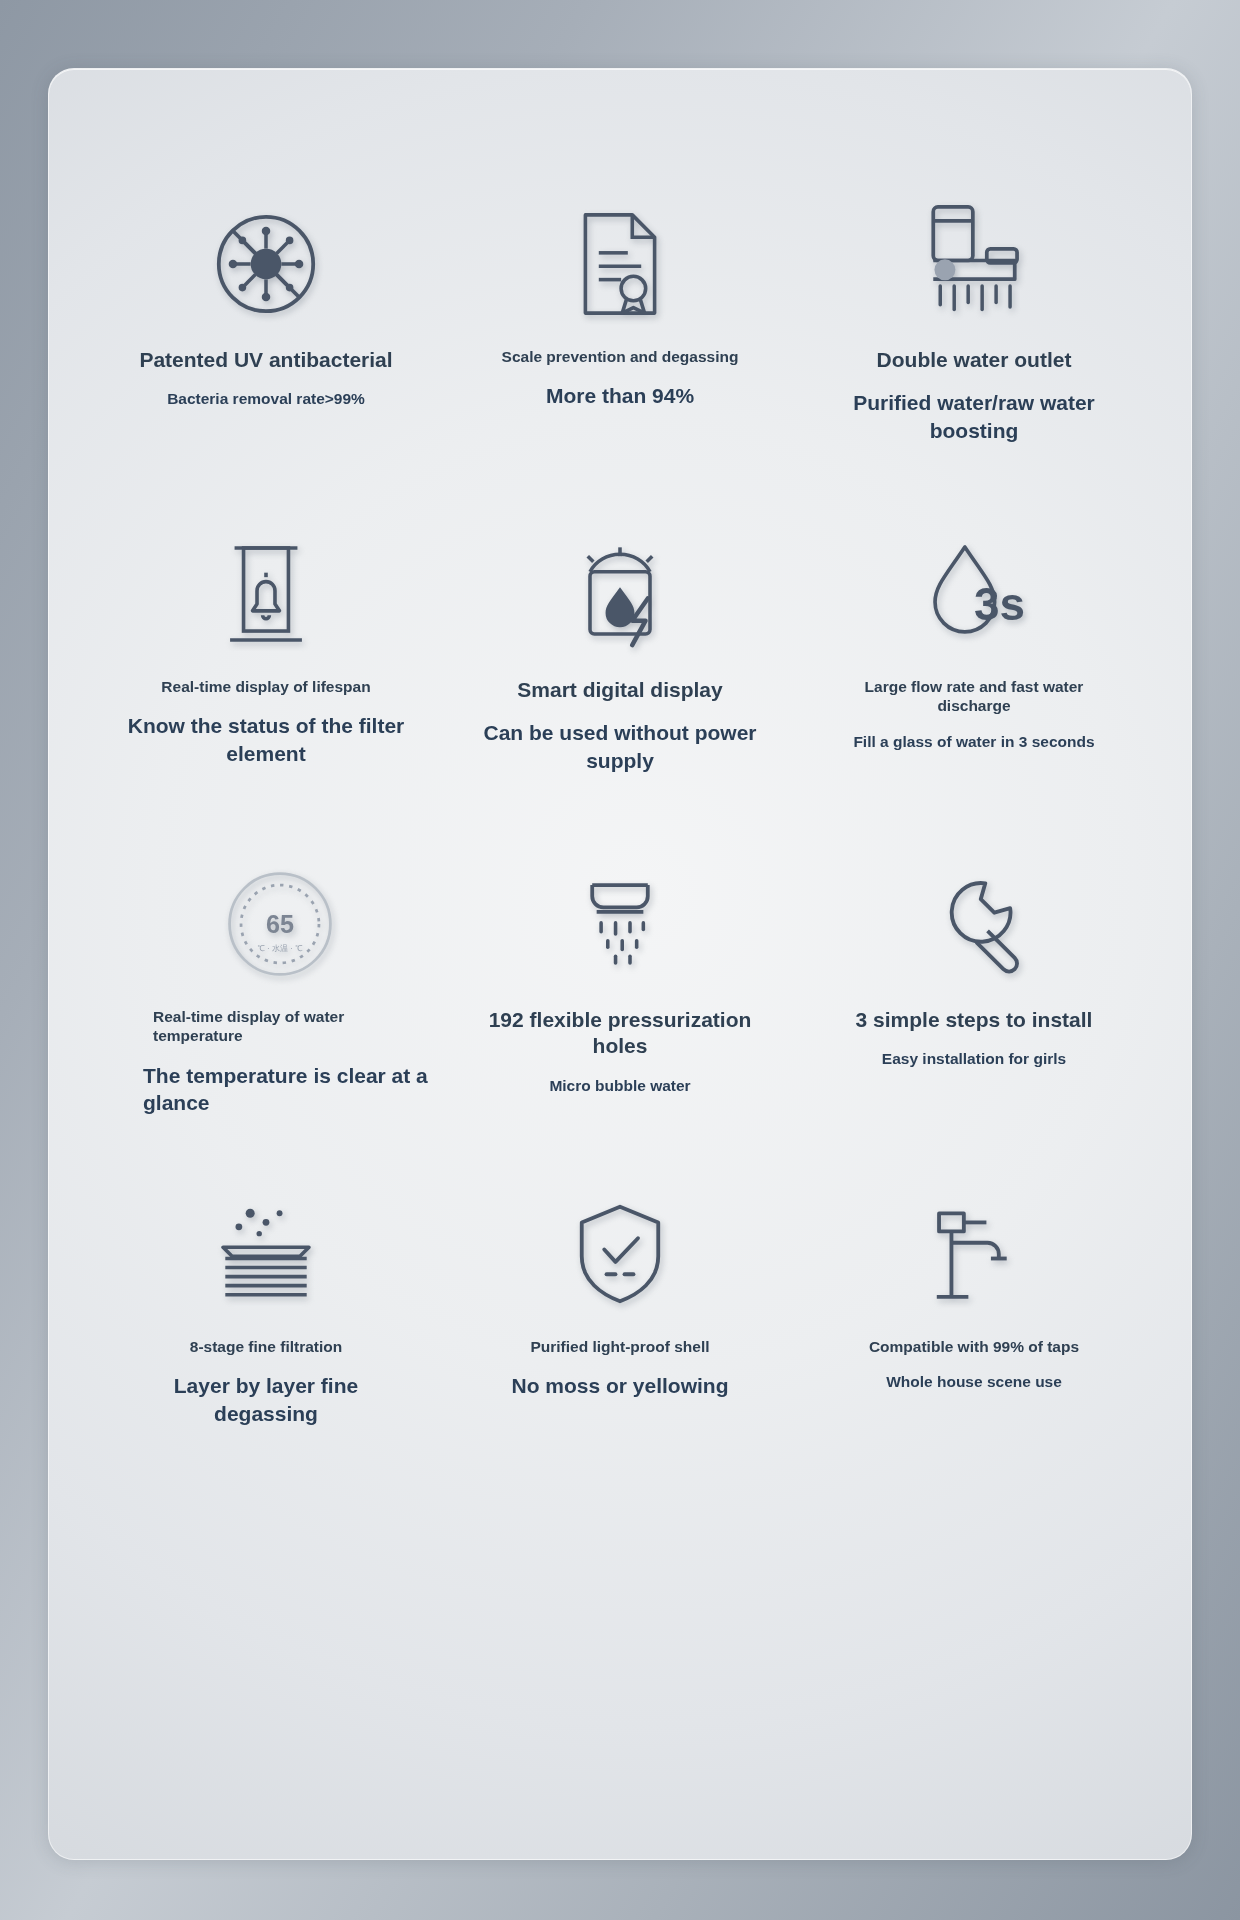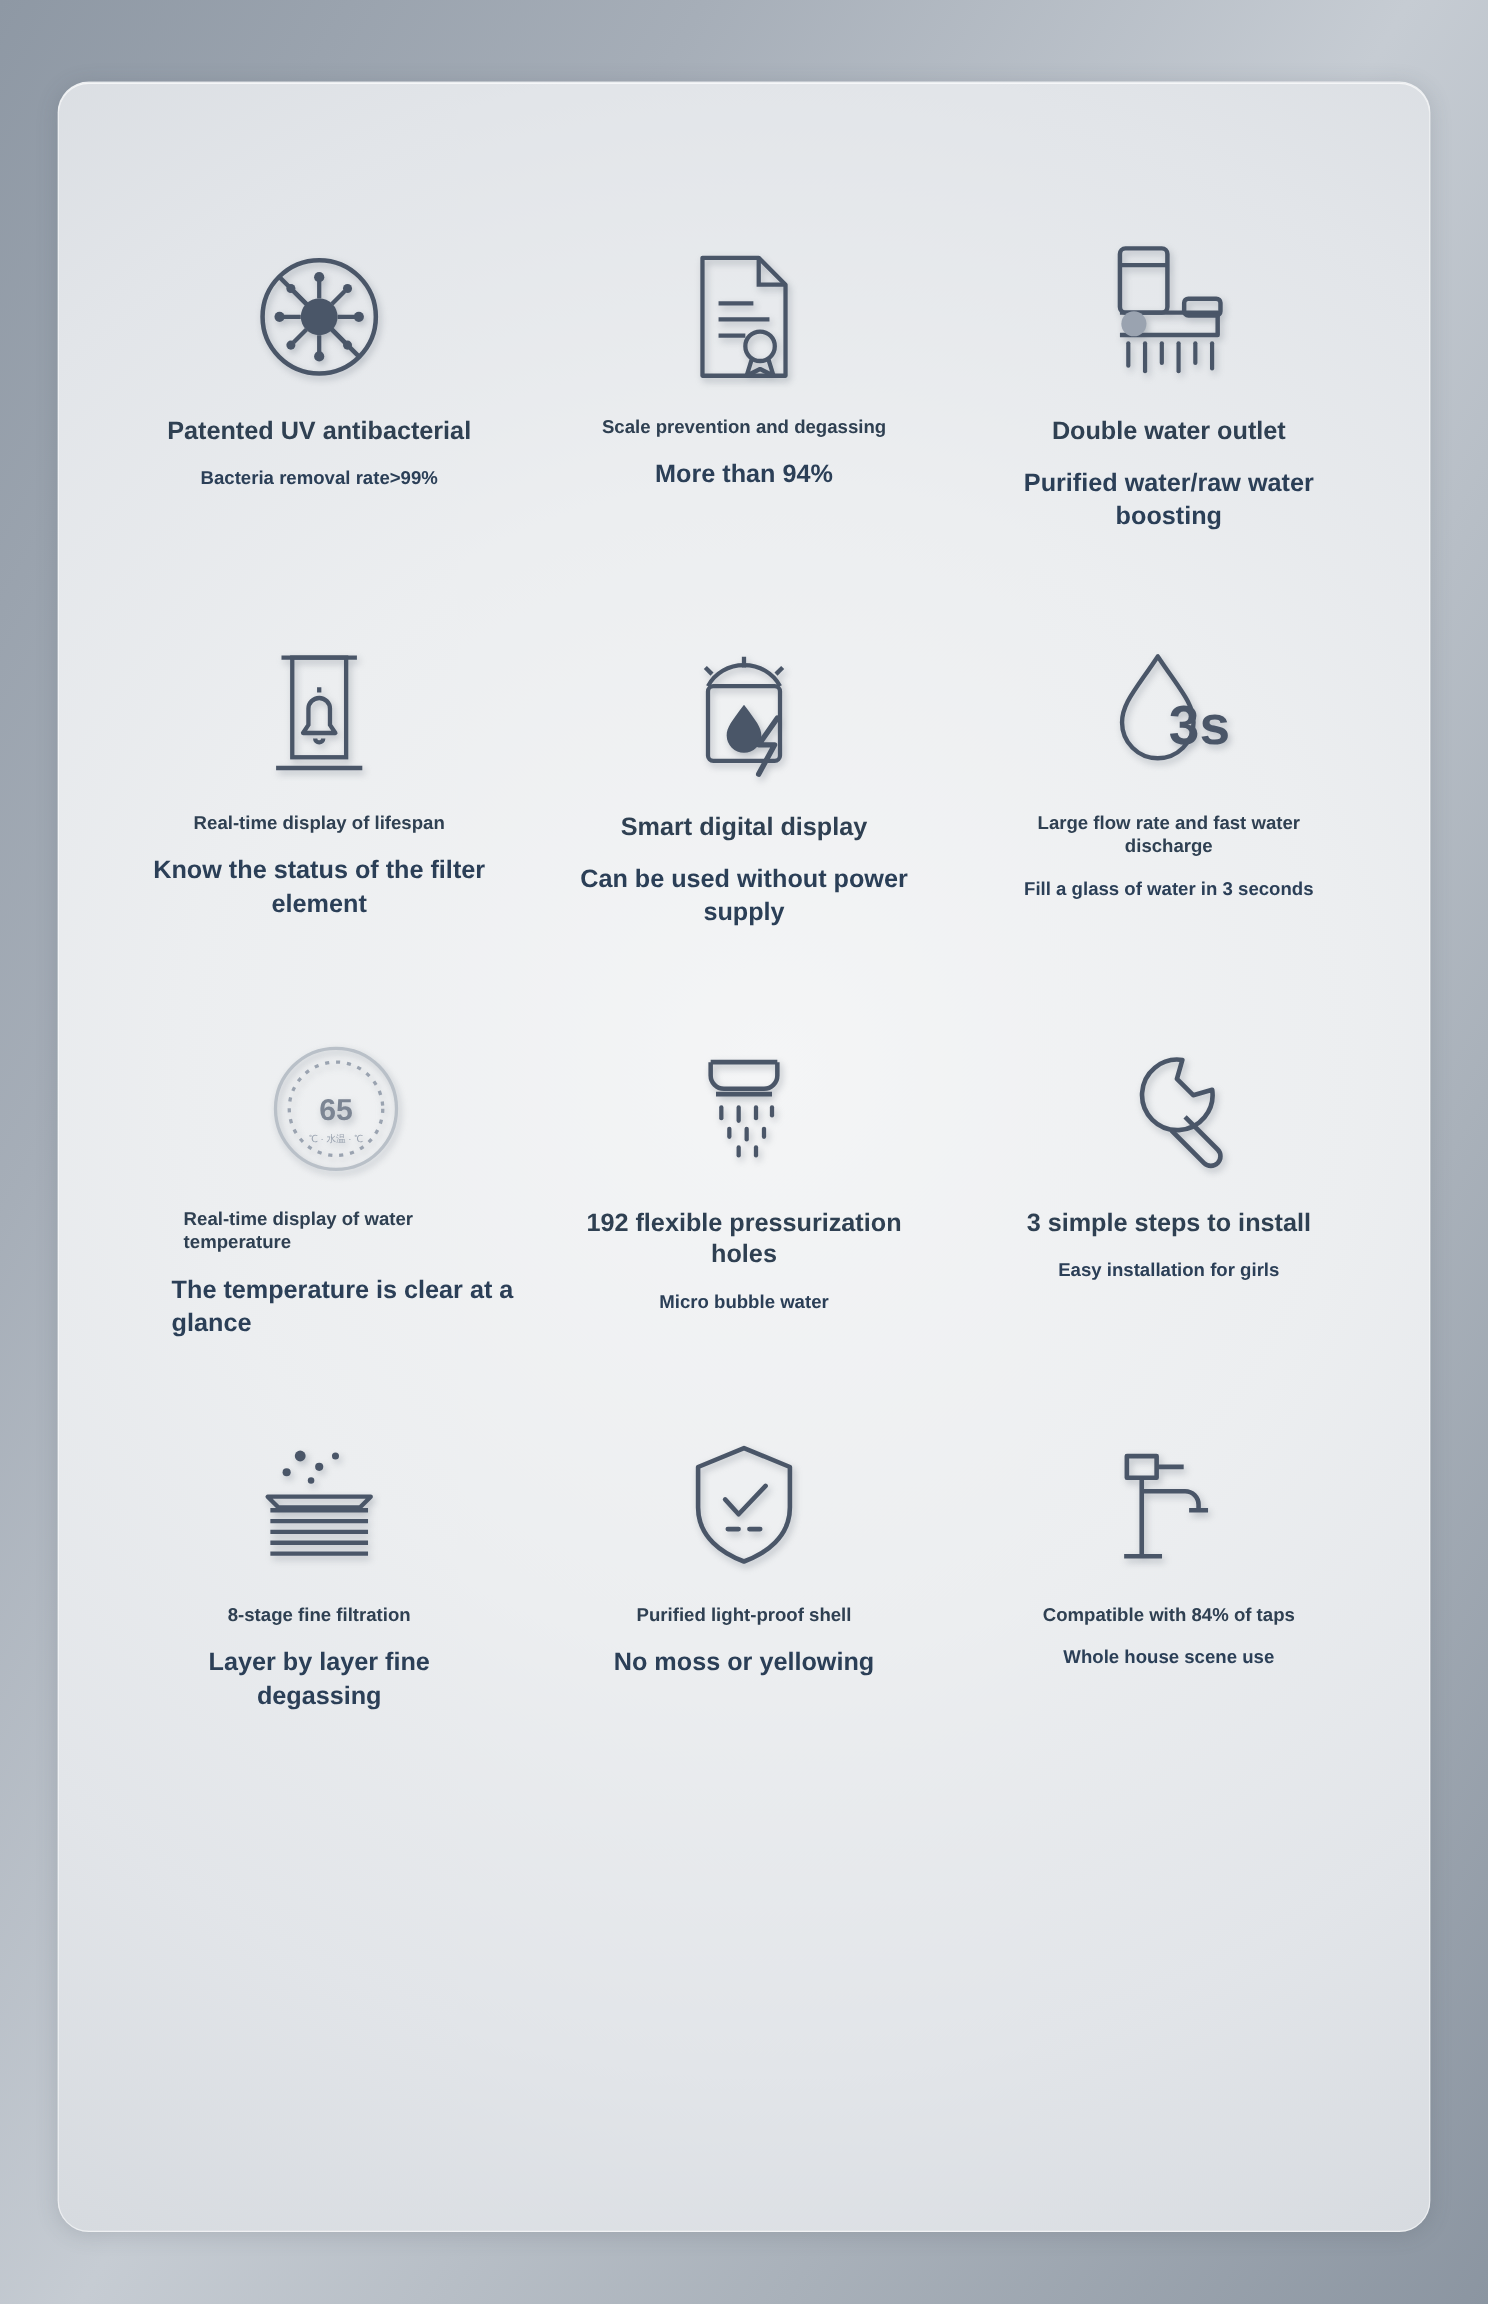--- a/index.html
+++ b/index.html
@@ -294,20 +294,20 @@
           <div class="icon-wrap">
             <svg class="icon" width="106" height="104" viewBox="0 0 94 92" fill="none" stroke="#4a5668" stroke-width="3.4">
               <path d="M16 10 h22 v16 h-22 z" stroke-linejoin="round"></path>
               <line x1="27" y1="26" x2="27" y2="84"></line>
               <line x1="14" y1="84" x2="42" y2="84"></line>
               <path d="M27 36 h32 a10 10 0 0 1 10 10 v4" stroke-linejoin="round"></path>
               <line x1="62" y1="50" x2="76" y2="50"></line>
               <line x1="38" y1="18" x2="58" y2="18"></line>
             </svg>
           </div>
-          <div class="title t-sm">Compatible with 84% of taps</div>
+          <div class="title t-sm">Compatible with 99% of taps</div>
           <div class="subtitle s-sm">Whole house scene use</div>
         </div>
       </div>
 
     </div>
   </div>
 </div>
 
 </body></html>

